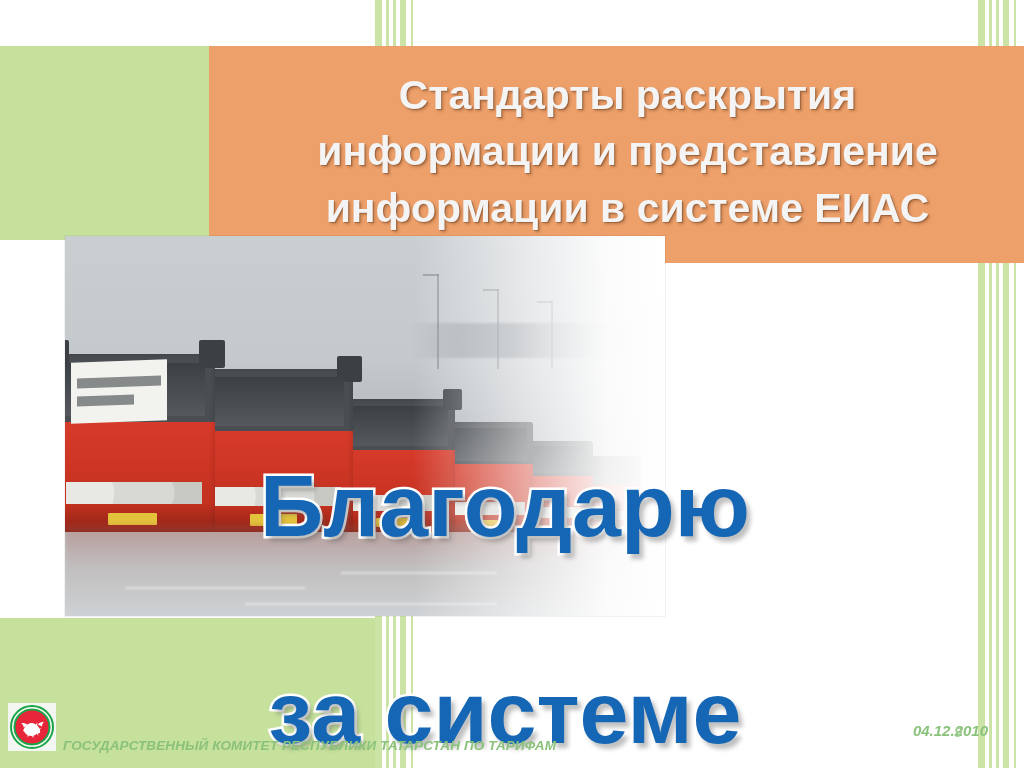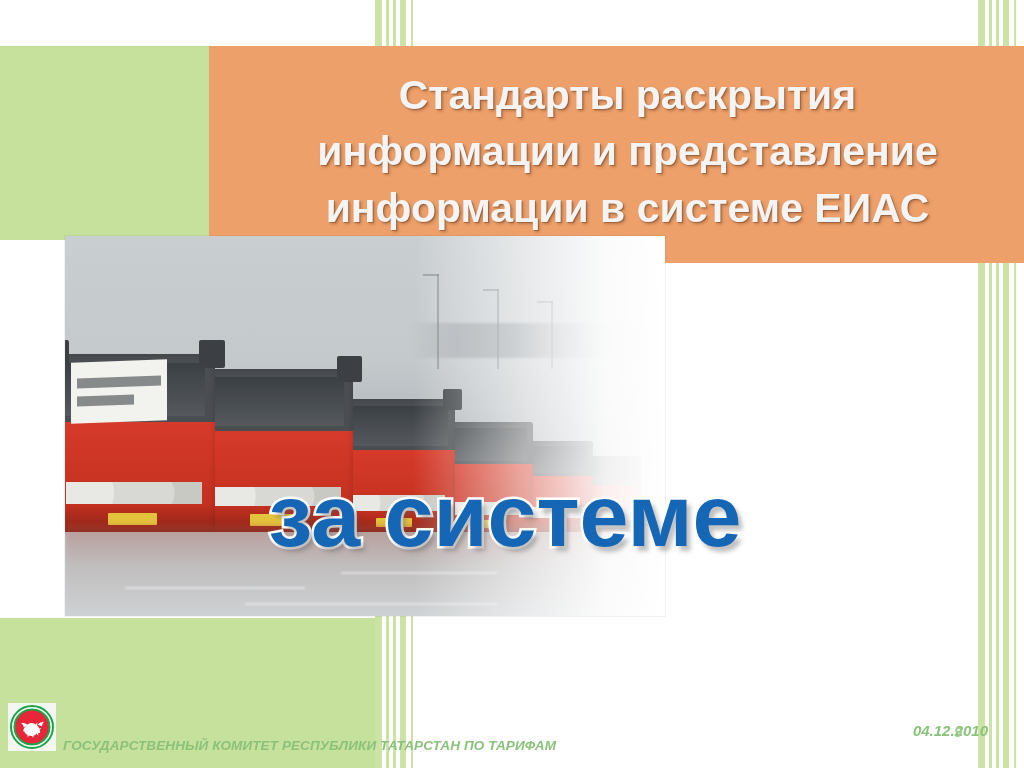--- a/index.html
+++ b/index.html
@@ -441,20 +441,21 @@
     </div>
 
     <div class="reflection"></div>
     <div class="puddle q1"></div>
     <div class="puddle q2"></div>
     <div class="puddle q3"></div>
     <div class="haze"></div>
   </div>
 
   <div class="wordart">
+    <span class="l1">Благодарю</span>
     <span class="l2">за системе</span>
   </div>
 
   <div class="footer-logo">
     <svg width="44" height="44" viewBox="0 0 44 44">
       <circle cx="22" cy="22" r="21" fill="none" stroke="#1aa548" stroke-width="2"></circle>
       <circle cx="22" cy="22" r="17.5" fill="#e8263a" stroke="#1aa548" stroke-width="1.6"></circle>
 
       <g fill="#ffffff">
         <path d="M13 26.5c.6-3.3 2.4-6.1 5.3-7.6 1.5-.8 3.3-1 4.9-.6.8.2 1.5.6 2.2 1.1l2.1-1.6-.5 2.4c1 .9 1.8 2 2.3 3.2l1.9-.4-1.3 1.6c.3 1.1.3 2.3.1 3.4l-1.9.2.3 2.6-1.8-2.1c-.8 1-1.9 1.7-3.1 2l-.2 2.4-1.3-2.2c-1.1.1-2.2 0-3.2-.4l-1.1 2-.2-2.5c-1.6-.9-2.9-2.3-3.6-4l-1.8.7z"></path>

